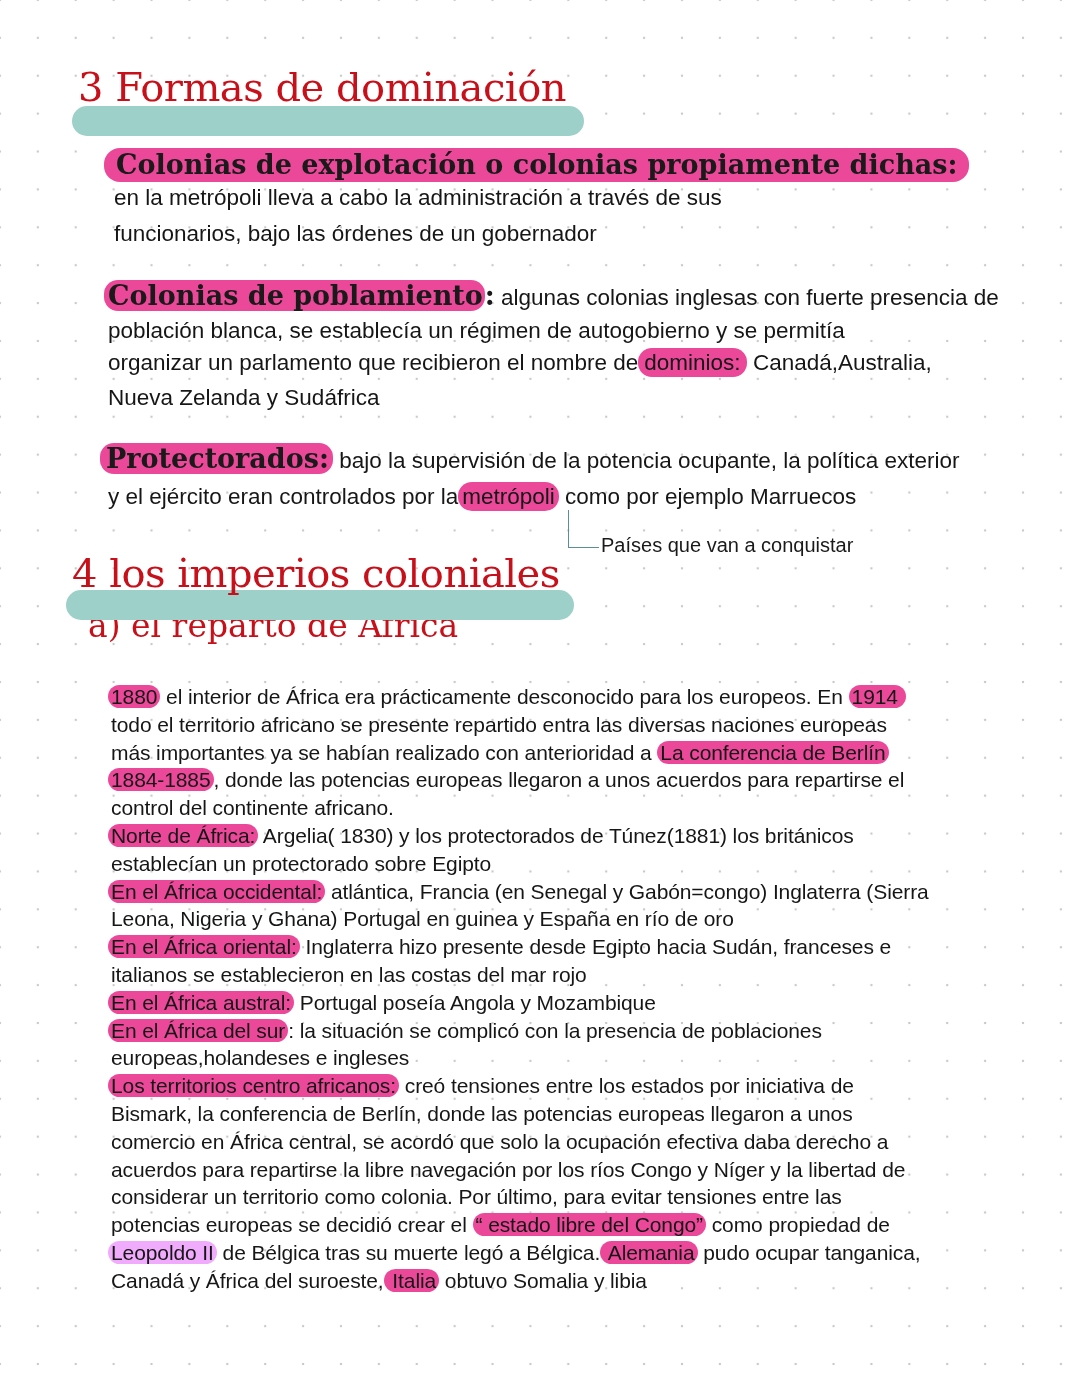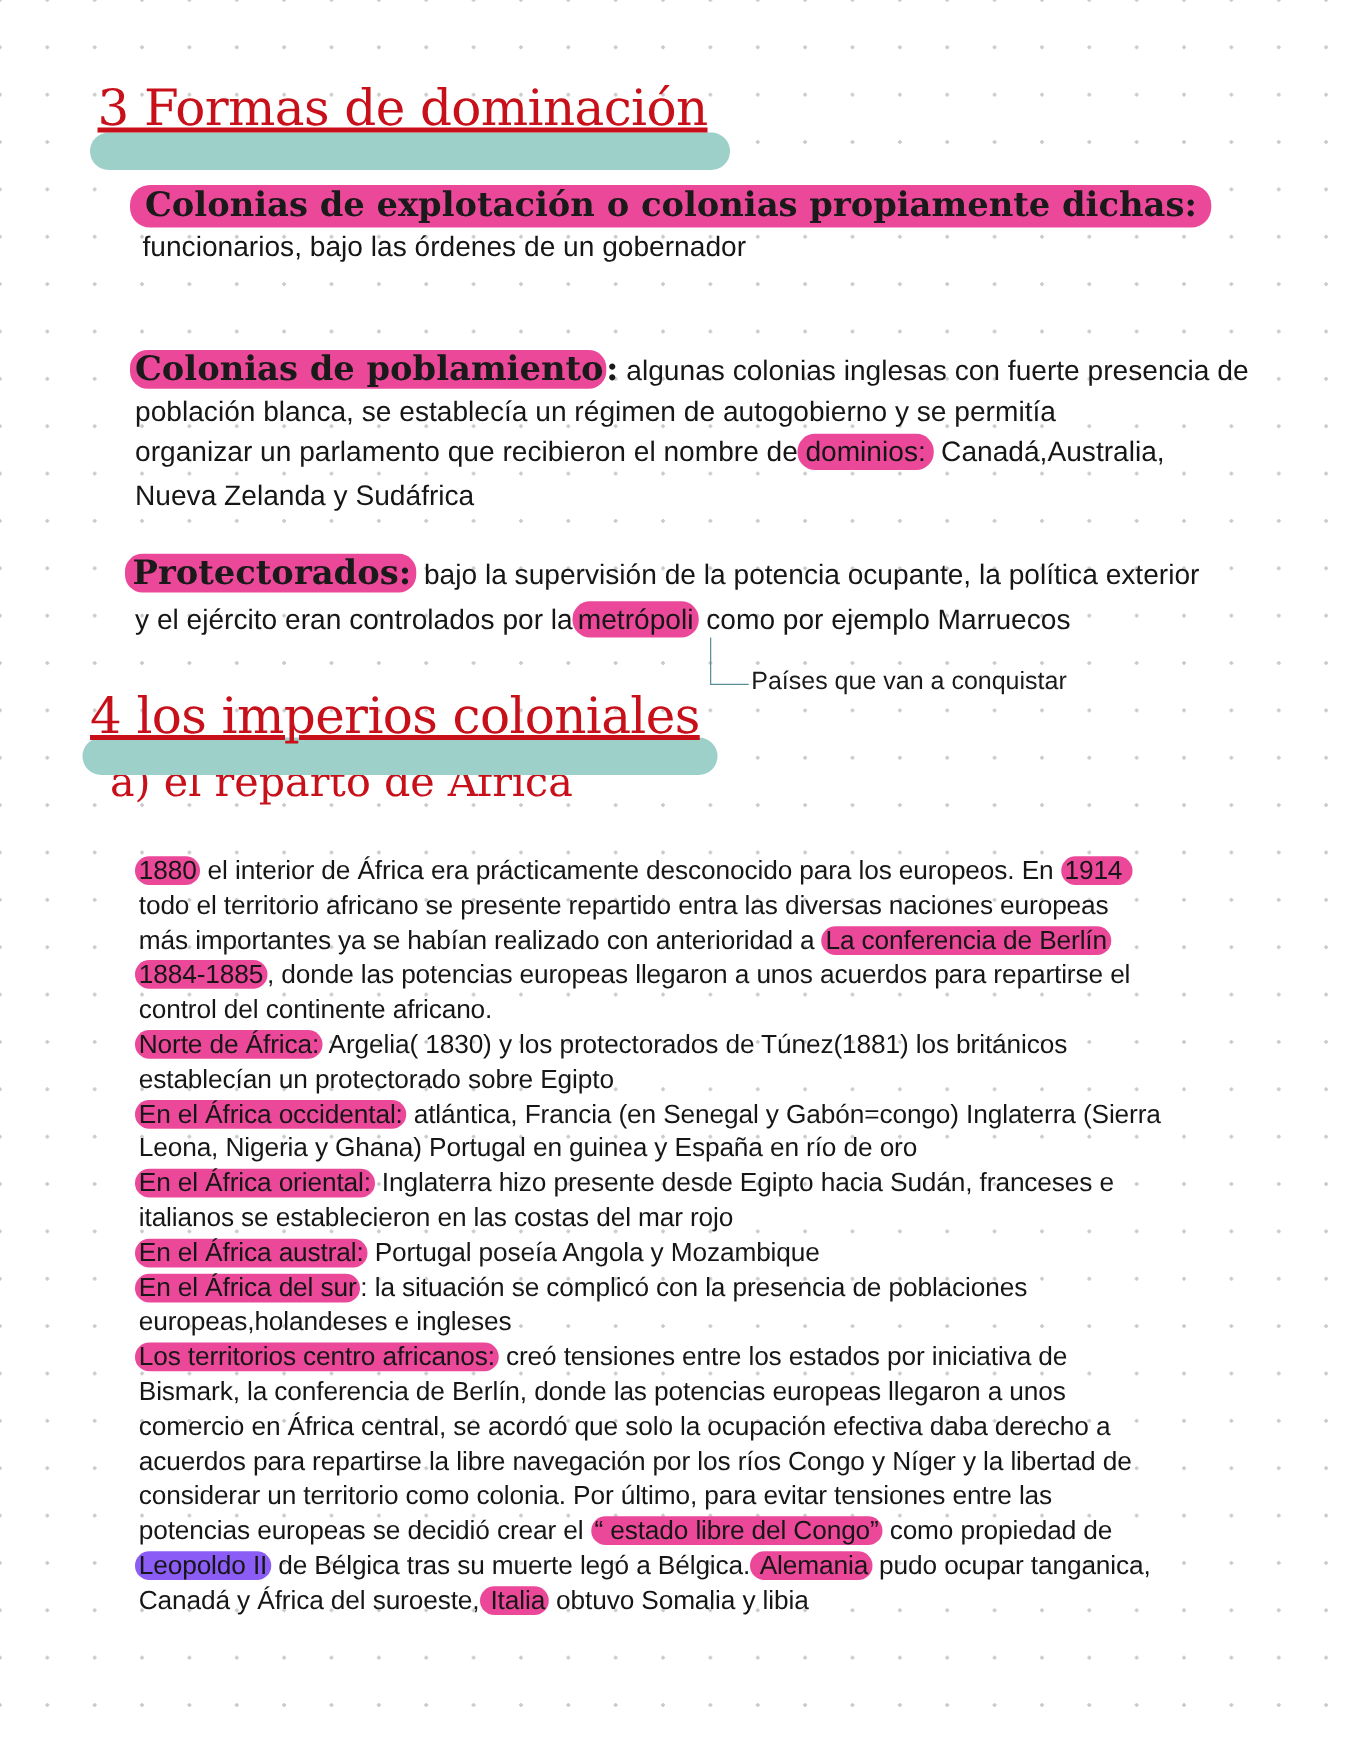--- a/index.html
+++ b/index.html
@@ -13,21 +13,20 @@
     color: #111;
   }
   .abs { position: absolute; }
   .h-title {
     font-family: "DejaVu Serif", serif;
     color: #c8101a;
     font-size: 40px;
     letter-spacing: -0.5px;
     white-space: nowrap;
     z-index: 2;
-    text-decoration: underline;
   }
   .h-bar {
     background: #9dd0c9;
     border-radius: 16px;
     z-index: 1;
   }
   .sub-title {
     font-family: "DejaVu Serif", serif;
     color: #c8101a;
     font-size: 33px;
@@ -39,21 +38,21 @@
     color: #1a1a1a;
   }
   .hl {
     background: #ec4899;
     border-radius: 14px;
     padding: 0 3px;
     box-decoration-break: clone;
     -webkit-box-decoration-break: clone;
   }
   .hl-y {
-    background: #8b5cf6;
+    background: #f0abfc;
     border-radius: 14px;
     padding: 0 3px;
   }
   .para {
     font-size: 22.5px;
     line-height: 32px;
     color: #161616;
   }
   .para-b {
     font-size: 21px;
@@ -72,20 +71,21 @@
 <body>
 
 <div class="abs h-bar" style="left:72px; top:106px; width:512px; height:30px;"></div>
 <div class="abs h-title" style="left:78px; top:64px;">3 Formas de dominación</div>
 
 <div class="abs" style="left:104px; top:148px;">
   <div style="white-space:nowrap;">
     <span class="term hl" style="font-size:27px; padding:0 12px; border-radius:16px; line-height:34px; display:inline-block;">Colonias de explotación o colonias propiamente dichas:</span>
   </div>
   <div class="para" style="margin-left:10px; margin-top:-2px; line-height:36px;">
+    <span class="line">en la metrópoli lleva a cabo la administración a través de sus</span>
     <span class="line">funcionarios, bajo las órdenes de un gobernador</span>
   </div>
 </div>
 
 <div class="abs para" style="left:104px; top:280px; line-height:32.5px;">
   <span class="line">
     <span class="term hl" style="font-size:27px; padding:0 2px 0 4px;">Colonias de poblamiento</span><span class="term" style="font-size:27px;">:</span><span> algunas colonias inglesas con fuerte presencia de</span>
   </span>
   <span class="line" style="padding-left:4px;">población blanca, se establecía un régimen de autogobierno y se permitía</span>
   <span class="line" style="padding-left:4px;">

